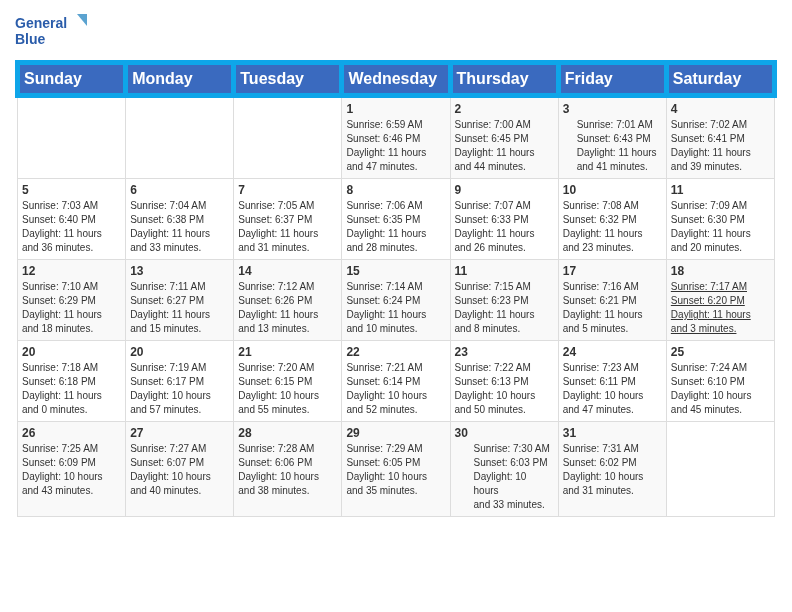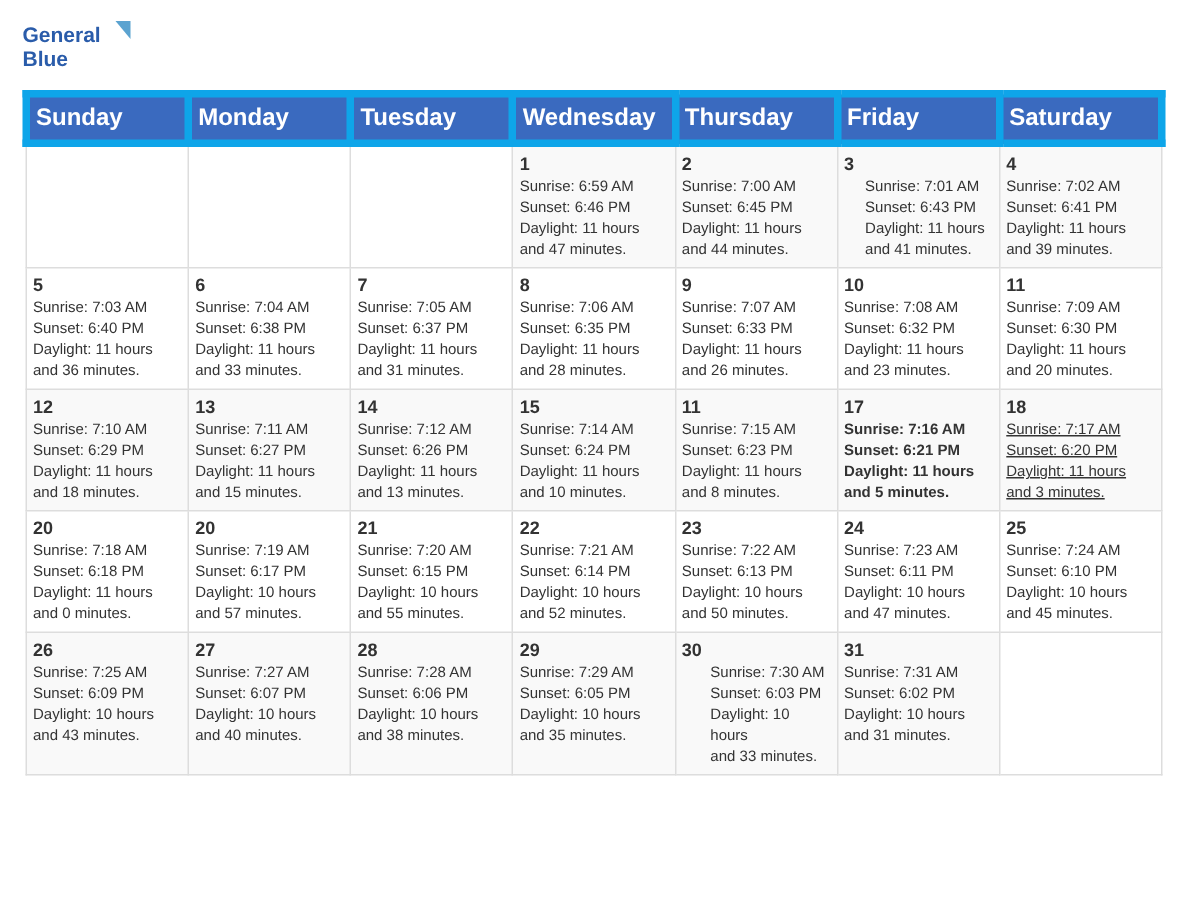--- a/index.html
+++ b/index.html
@@ -225,21 +225,21 @@
           </td>
           <td>
             <span class="day-number">11</span>
             <div class="cell-content" style="white-space: pre-line;">Sunrise: 7:15 AM
 Sunset: 6:23 PM
 Daylight: 11 hours
 and 8 minutes.</div>
           </td>
           <td>
             <span class="day-number">17</span>
-            <div class="cell-content" style="white-space: pre-line; font-weight: bold;">Sunrise: 7:16 AM
+            <div class="cell-content" style="white-space: pre-line;">Sunrise: 7:16 AM
 Sunset: 6:21 PM
 Daylight: 11 hours
 and 5 minutes.</div>
           </td>
           <td>
             <span class="day-number">18</span>
             <div class="cell-content" style="white-space: pre-line; text-decoration: underline;">Sunrise: 7:17 AM
 Sunset: 6:20 PM
 Daylight: 11 hours
 and 3 minutes.</div>

